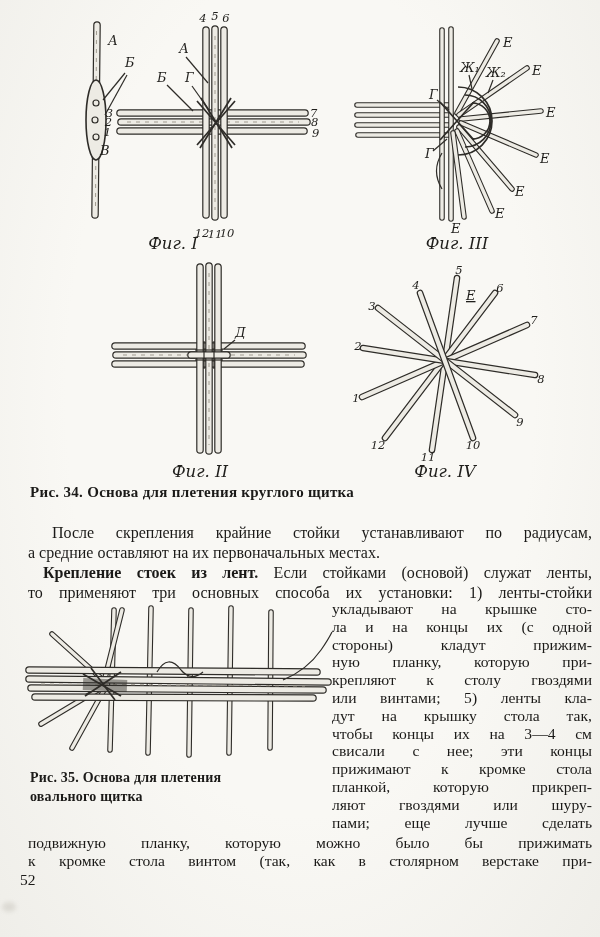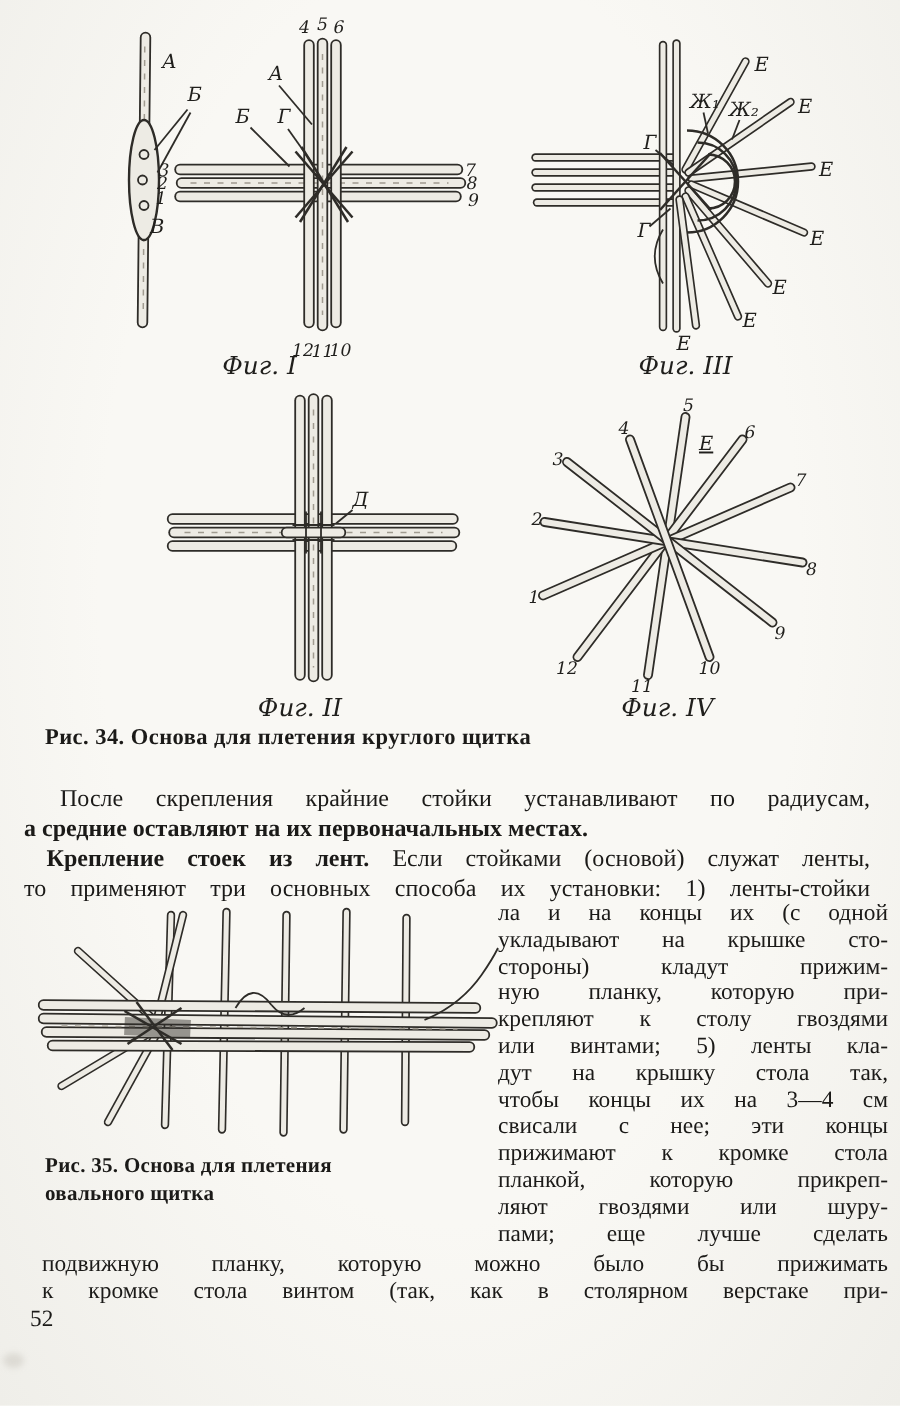--- a/index.html
+++ b/index.html
@@ -12,23 +12,23 @@
   .sheet{
     position:absolute;inset:0;
     background:radial-gradient(ellipse at 50% 42%, #f9f8f4 55%, #efeee9 100%);
   }
   .abs{position:absolute;}
   
   .caption34{
     left:30px;top:484px;width:562px;text-align:left;
     font-weight:bold;font-size:15px;letter-spacing:.3px;
   }
-  .para1{left:16px;top:523px;width:564px;font-size:16px;line-height:20px;}
+  .para1{left:28px;top:523px;width:564px;font-size:16px;line-height:20px;}
   .line{text-align:justify;text-align-last:justify;}
-  .line.noj{text-align:left;text-align-last:left;font-weight:bold;}
+  .line.noj{text-align:left;text-align-last:left;}
   .ind1{text-indent:24px;}
   .ind2{text-indent:15px;}
   .colright{left:332px;top:600px;width:260px;font-size:15.6px;line-height:17.8px;}
   .caption35{
     left:30px;top:768px;width:300px;
     font-weight:bold;font-size:14px;line-height:19px;letter-spacing:.2px;
   }
   .para2{left:28px;top:834px;width:564px;font-size:15.6px;line-height:17.6px;}
   .pagenum{left:20px;top:871px;font-size:15.5px;}
   .smudge{
@@ -297,22 +297,22 @@
       <path class="thin" d="M 258 82 Q 282 72 296 52 Q 303 42 307 34"></path>
     </g>
   </svg>
 
   <div class="abs caption35">
     <div>Рис. 35. Основа для плетения</div>
     <div>овального щитка</div>
   </div>
 
   <div class="abs colright">
+    <div class="line">укладывают на крышке сто-</div>
     <div class="line">ла и на концы их (с одной</div>
-    <div class="line">укладывают на крышке сто-</div>
     <div class="line">стороны) кладут прижим-</div>
     <div class="line">ную планку, которую при-</div>
     <div class="line">крепляют к столу гвоздями</div>
     <div class="line">или винтами; 5) ленты кла-</div>
     <div class="line">дут на крышку стола так,</div>
     <div class="line">чтобы концы их на 3—4 см</div>
     <div class="line">свисали с нее; эти концы</div>
     <div class="line">прижимают к кромке стола</div>
     <div class="line">планкой, которую прикреп-</div>
     <div class="line">ляют гвоздями или шуру-</div>

